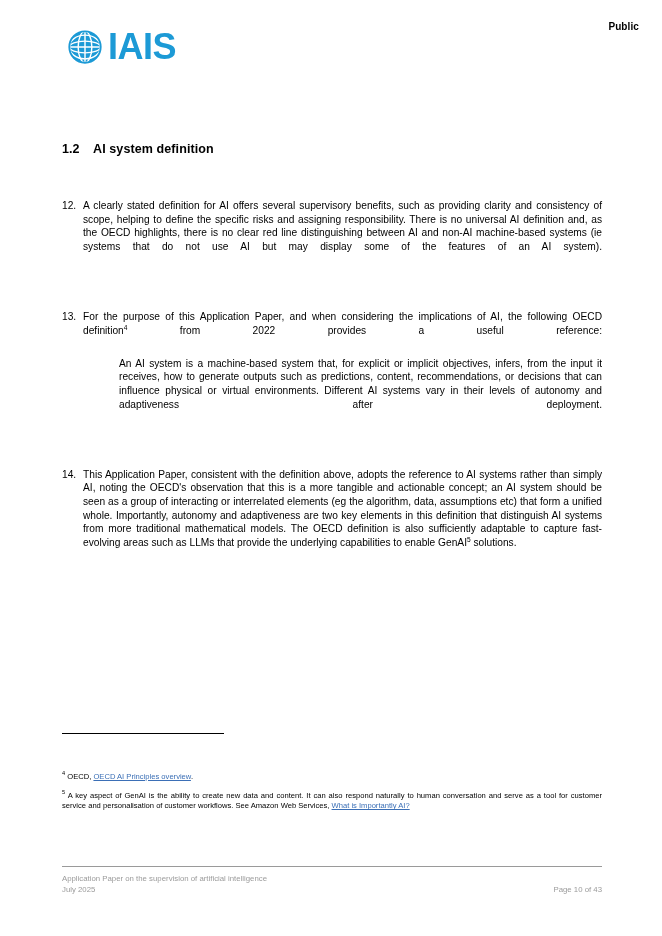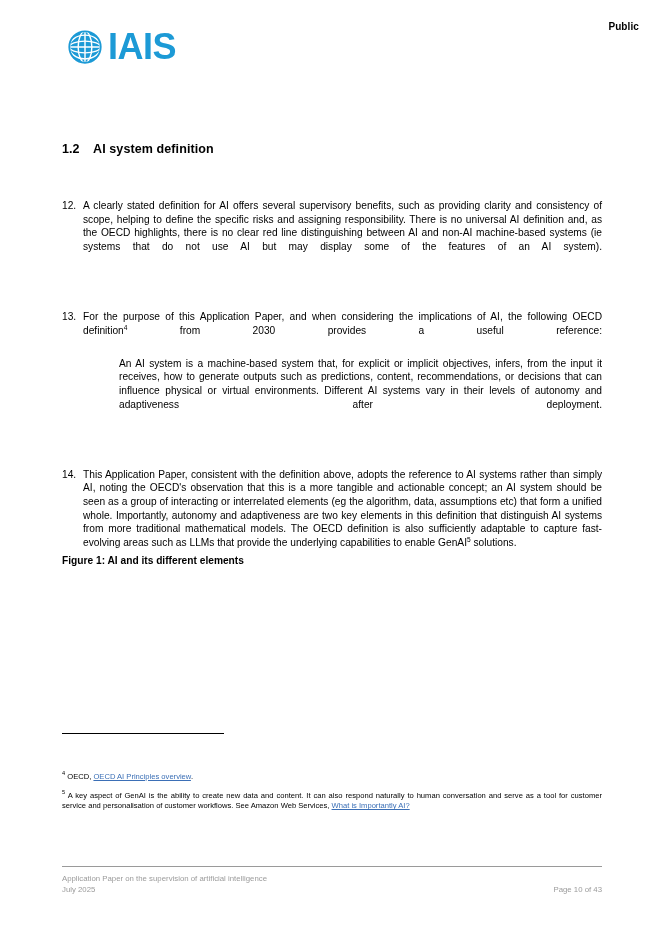--- a/index.html
+++ b/index.html
@@ -238,33 +238,32 @@
       <span class="num">1.2</span><span>AI system definition</span>
     </h2>
 
     <div class="para">
       <span class="marker">12.</span>
       <span class="ptext lastline-left">A clearly stated definition for AI offers several supervisory benefits, such as providing clarity and consistency of scope, helping to define the specific risks and assigning responsibility. There is no universal AI definition and, as the OECD highlights, there is no clear red line distinguishing between AI and non-AI machine-based systems (ie systems that do not use AI but may display some of the features of an AI system).</span>
     </div>
 
     <div class="para">
       <span class="marker">13.</span>
-      <span class="ptext lastline-left"><span>For the purpose of this Application Paper, and when considering the implications of AI, the following OECD definition</span><sup class="fn">4</sup><span> from 2030 provides a useful reference:</span></span>
+      <span class="ptext lastline-left"><span>For the purpose of this Application Paper, and when considering the implications of AI, the following OECD definition</span><sup class="fn">4</sup><span> from 2022 provides a useful reference:</span></span>
     </div>
 
     <div class="quote">
       <span class="qtext">An AI system is a machine-based system that, for explicit or implicit objectives, infers, from the input it receives, how to generate outputs such as predictions, content, recommendations, or decisions that can influence physical or virtual environments. Different AI systems vary in their levels of autonomy and adaptiveness after deployment.</span>
     </div>
 
     <div class="para">
       <span class="marker">14.</span>
       <span class="ptext"><span>This Application Paper, consistent with the definition above, adopts the reference to AI systems rather than simply AI, noting the OECD's observation that this is a more tangible and actionable concept; an AI system should be seen as a group of interacting or interrelated elements (eg the algorithm, data, assumptions etc) that form a unified whole. Importantly, autonomy and adaptiveness are two key elements in this definition that distinguish AI systems from more traditional mathematical models. The OECD definition is also sufficiently adaptable to capture fast-evolving areas such as LLMs that provide the underlying capabilities to enable GenAI</span><sup class="fn">5</sup><span> solutions.</span></span>
     </div>
 
-    <div class="figure-caption">Figure 1: AI and its different elements</div>
   </div>
 
 
   <div class="footnote-rule"></div>
 
   <div class="footnotes">
     <div class="footnote"><sup>4</sup> <span>OECD, </span><a class="fn-link" href="#">OECD AI Principles overview</a><span>.</span></div>
 
     <div class="footnote"><sup>5</sup> <span>A key aspect of GenAI is the ability to create new data and content. It can also respond naturally to human conversation and serve as a tool for customer service and personalisation of customer workflows. See Amazon Web Services, </span><a class="fn-link" href="#">What is Importantly AI?</a><span></span></div>
   </div>

